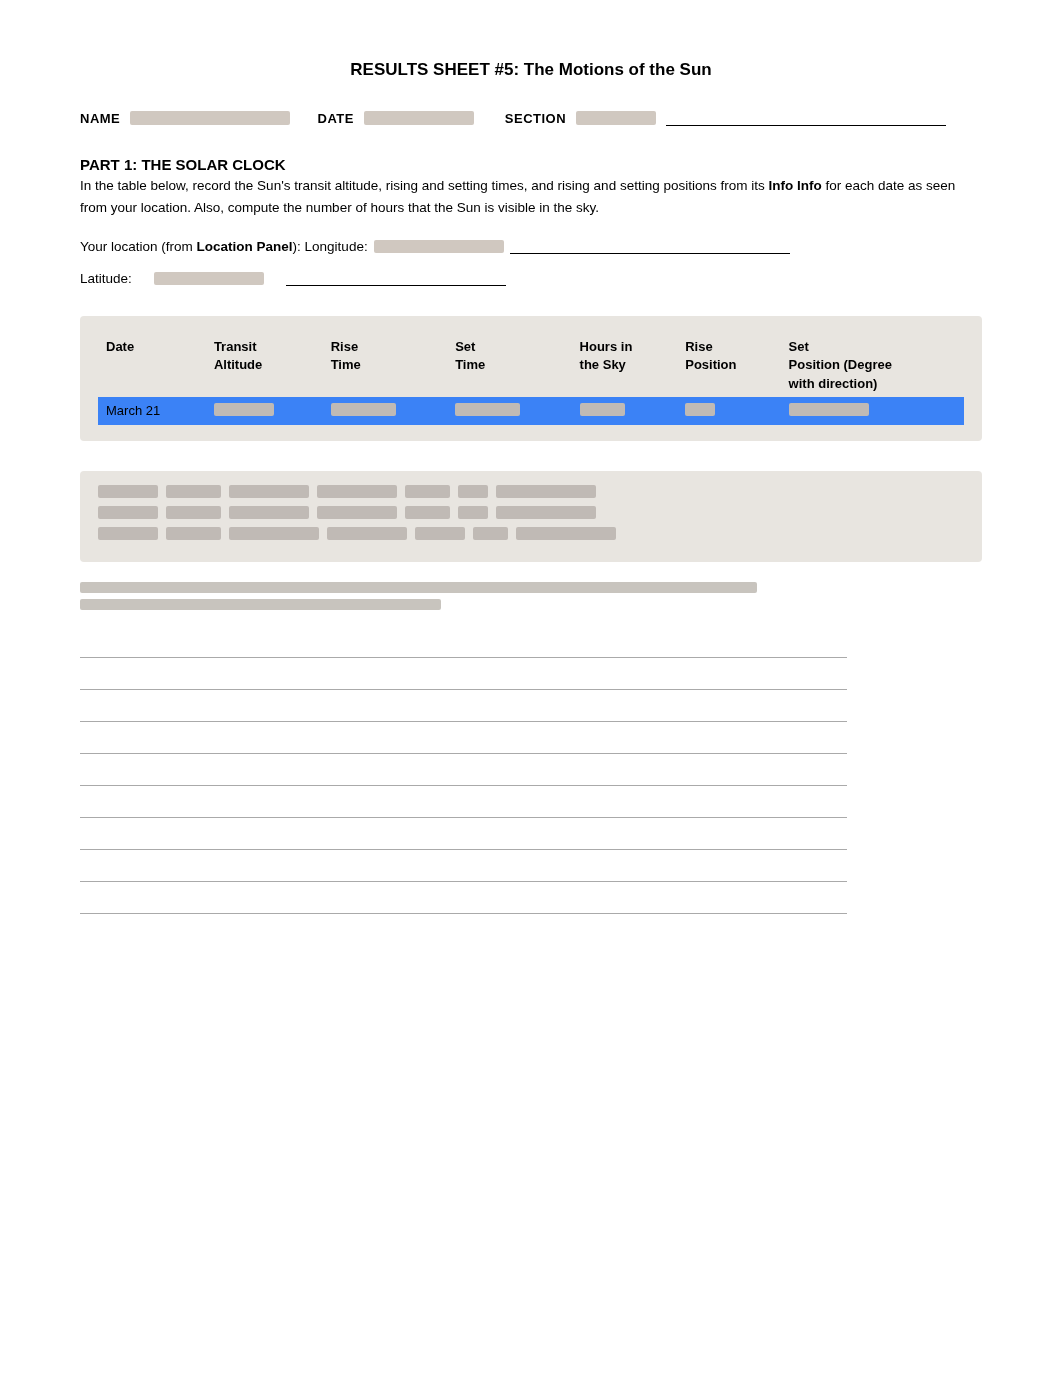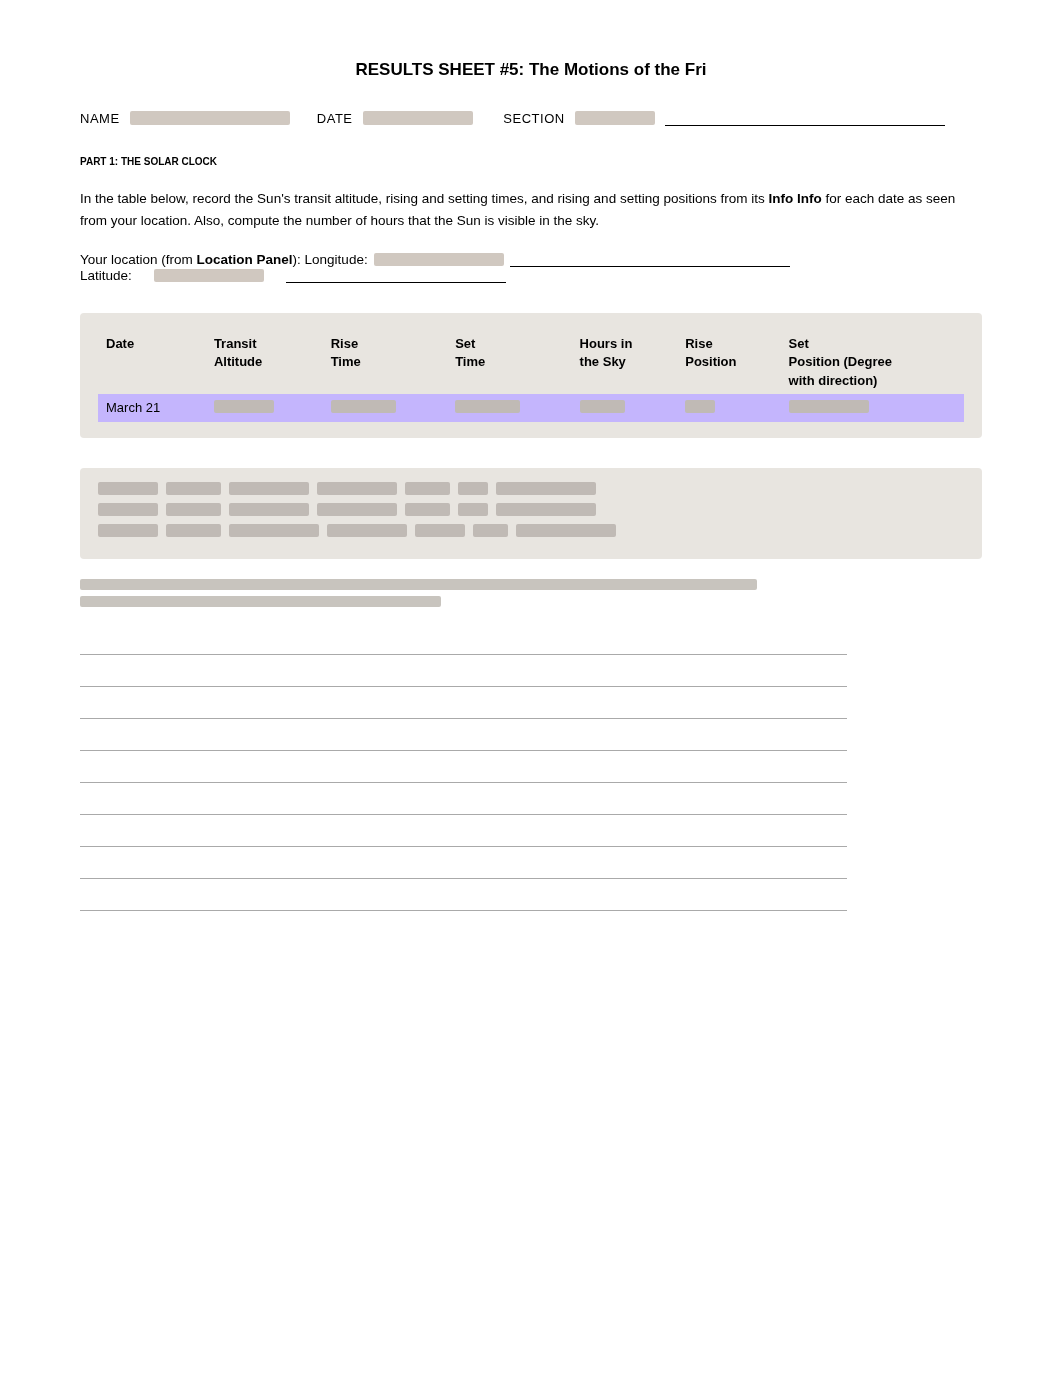--- a/index.html
+++ b/index.html
@@ -28,21 +28,21 @@
     .name-row {
       display: flex;
       align-items: center;
       gap: 10px;
       margin-bottom: 30px;
       font-weight: bold;
       font-size: 13px;
     }
 
     .name-row .label {
-      font-weight: normal;
+      font-weight: bold;
       letter-spacing: 0.5px;
     }
 
     .name-row .field-value {
       display: inline-block;
       background: #d0c8c0;
       width: 160px;
       height: 14px;
       border-radius: 2px;
     }
@@ -50,33 +50,33 @@
     .name-row .field-value.short {
       width: 80px;
     }
 
     .name-row .field-value.medium {
       width: 110px;
     }
 
     .section-title {
       font-weight: bold;
-      font-size: 10px;
-      margin-bottom: 21px;
+      font-size: 15px;
+      margin-bottom: 2px;
     }
 
     .intro-text {
       font-size: 13.5px;
       line-height: 1.6;
       margin-bottom: 20px;
     }
 
     .location-row {
       font-size: 13.5px;
-      margin-bottom: 0;
+      margin-bottom: 16px;
       display: flex;
       align-items: center;
       gap: 6px;
     }
 
     .location-row .field-value {
       display: inline-block;
       background: #d0c8c0;
       width: 130px;
       height: 13px;
@@ -134,21 +134,21 @@
       line-height: 1.4;
     }
 
     .data-table td {
       padding: 6px 8px;
       vertical-align: middle;
       border: none;
     }
 
     .data-table tr.data-row td {
-      background: #c4b5fd;
+      background: #3b82f6;
     }
 
     .cell-blur {
       display: inline-block;
       background: #c0bab5;
       border-radius: 2px;
       height: 13px;
     }
 
     
@@ -190,21 +190,21 @@
     .answer-line {
       border-bottom: 1px solid #aaa;
       width: 85%;
       height: 28px;
       margin-bottom: 4px;
     }
   </style>
 </head>
 <body>
 
-<h1 class="page-title">RESULTS SHEET #5: The Motions of the Fri</h1>
+<h1 class="page-title">RESULTS SHEET #5: The Motions of the Sun</h1>
 
 <div class="name-row">
   <span class="label">NAME</span>
   <span class="field-value"></span>
   &nbsp;&nbsp;
   <span class="label">DATE</span>
   <span class="field-value medium"></span>
   &nbsp;&nbsp;&nbsp;
   <span class="label">SECTION</span>
   <span class="field-value short"></span>

